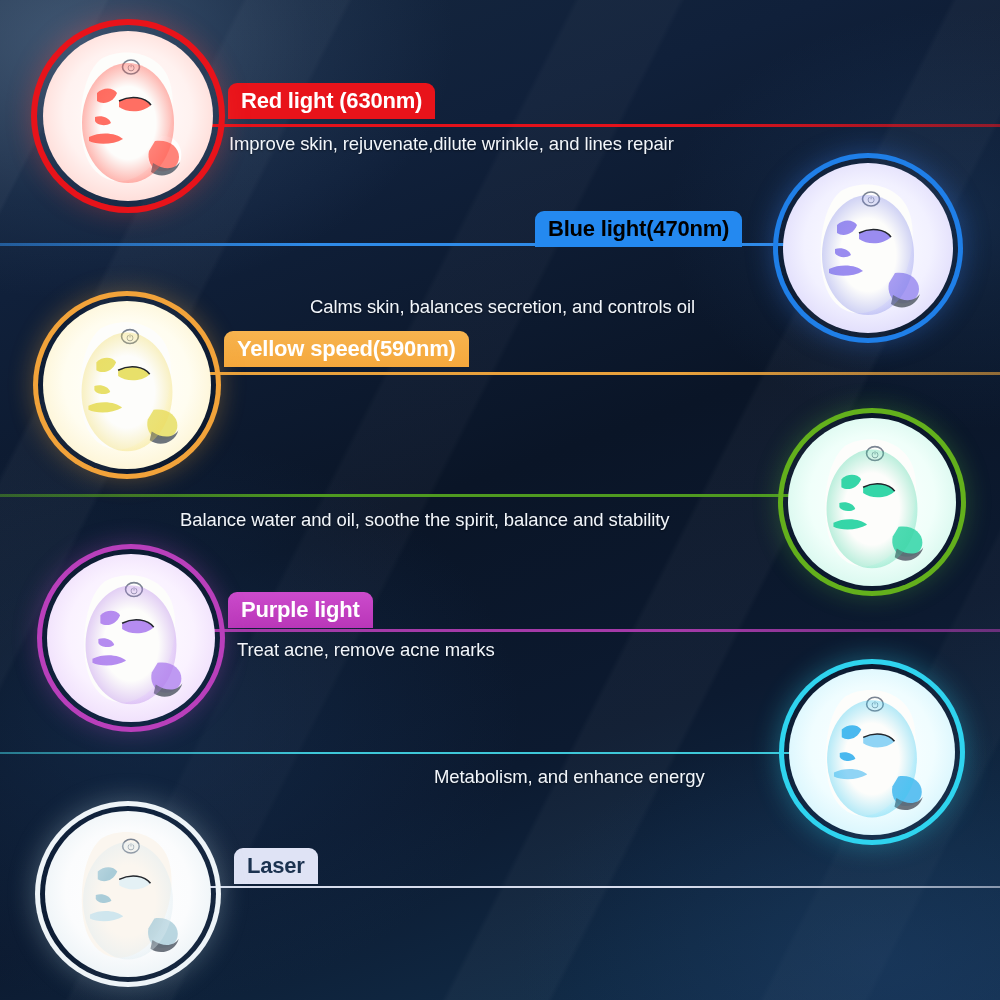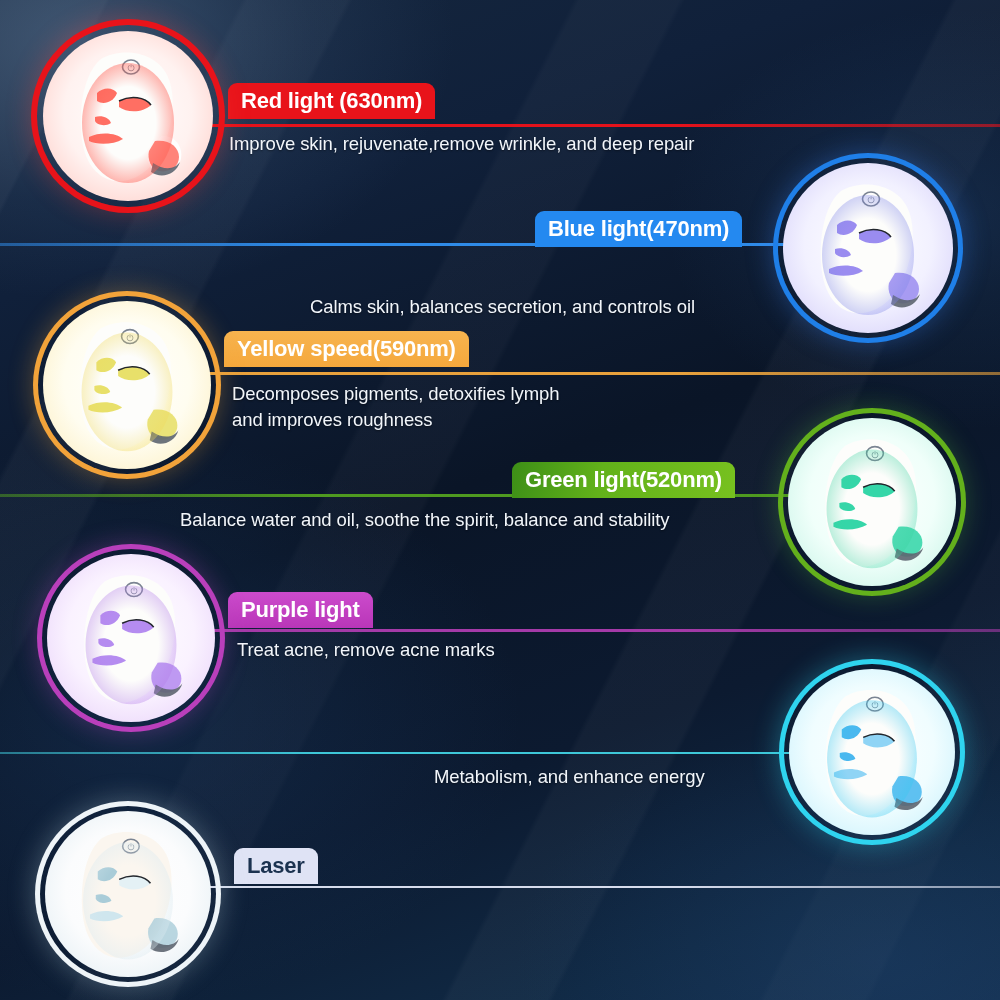--- a/index.html
+++ b/index.html
@@ -56,21 +56,21 @@
   }
   .mask-svg{position:absolute;left:0;top:0;width:100%;height:100%;}
 </style>
 </head>
 <body>
 
 <div id="poster">
 
   <div class="rule" style="left: 160px; top: 124px; right: 0px; background: linear-gradient(90deg, rgb(228, 18, 27) 0%, rgb(228, 18, 27) 62%, rgba(228, 18, 27, 0.6) 100%);"></div>
   <div class="badge" style="left: 228px; top: 83px; background: rgb(232, 19, 26); color: rgb(255, 255, 255);">Red light (630nm)</div>
-  <div class="desc" style="left:229px;top:131px;">Improve skin, rejuvenate,remove wrinkle, and deep repair</div>
+  <div class="desc" style="left:229px;top:131px;">Improve skin, rejuvenate,dilute wrinkle, and lines repair</div>
 
   <div class="circ" style="left:37px;top:25px;width:182px;height:182px;">
     <div class="ring" style="box-shadow:0 0 0 6px #e8131a, 0 0 26px 6px rgba(255,70,60,0.30);"></div>
     <div class="inner" style="inset:6px;background:radial-gradient(circle at 50% 48%, #ffffff 0%, #fff2f0 52%, #ffd9d4 78%, #ffb8ae 100%);">
       <svg class="mask-svg" viewBox="0 0 170 170">
         <defs>
           <radialGradient id="gl-red" cx="50%" cy="50%" r="55%">
             <stop offset="55%" stop-color="#ff5c50" stop-opacity="0"></stop>
             <stop offset="100%" stop-color="#ff5c50" stop-opacity="0.55"></stop>
           </radialGradient>
@@ -87,21 +87,21 @@
           <path d="M76 70 C88 64 102 66 108 74" fill="none" stroke="#22262c" stroke-width="1.6"></path>
           <path d="M52 86 C58 84 66 86 68 92 C62 96 54 94 52 90 Z" fill="#ff6f63"></path>
           <path d="M46 106 C58 100 74 102 80 108 C70 114 54 114 46 110 Z" fill="#ff6f63"></path>
           <ellipse cx="85" cy="92" rx="46" ry="60" fill="url(#gl-red)"></ellipse>
         </g>
       </svg>
     </div>
   </div>
 
   <div class="rule" style="left: 0px; top: 243px; width: 790px; background: linear-gradient(90deg, rgba(47, 139, 232, 0.533) 0%, rgb(47, 139, 232) 40%, rgb(47, 139, 232) 100%);"></div>
-  <div class="badge rt" style="left: 535px; top: 211px; background: rgb(36, 137, 240); color: #ffffff;">Blue light(470nm)</div>
+  <div class="badge rt" style="left: 535px; top: 211px; background: rgb(36, 137, 240); color: #000000;">Blue light(470nm)</div>
   <div class="desc" style="left:310px;top:256px;margin-top:38px;">Calms skin, balances secretion, and controls oil</div>
 
   <div class="circ" style="left:778px;top:158px;width:180px;height:180px;">
     <div class="ring" style="box-shadow:0 0 0 5px #1f7fe8, 0 0 26px 6px rgba(60,130,240,0.34);"></div>
     <div class="inner" style="inset:5px;background:radial-gradient(circle at 50% 48%, #ffffff 0%, #f2f1ff 52%, #ddd9fb 80%, #c6bff6 100%);">
       <svg class="mask-svg" viewBox="0 0 170 170">
         <defs>
           <radialGradient id="gl-blue" cx="50%" cy="50%" r="55%">
             <stop offset="55%" stop-color="#7f86e8" stop-opacity="0"></stop>
             <stop offset="100%" stop-color="#7f86e8" stop-opacity="0.45"></stop>
@@ -119,22 +119,20 @@
           <path d="M52 86 C58 84 66 86 68 92 C62 96 54 94 52 90 Z" fill="#9a8cf0"></path>
           <path d="M46 106 C58 100 74 102 80 108 C70 114 54 114 46 110 Z" fill="#9a8cf0"></path>
           <ellipse cx="85" cy="92" rx="46" ry="60" fill="url(#gl-blue)"></ellipse>
         </g>
       </svg>
     </div>
   </div>
 
   <div class="rule" style="left: 160px; top: 372px; right: 0px; background: linear-gradient(90deg, rgb(232, 161, 60) 0%, rgb(232, 161, 60) 62%, rgba(232, 161, 60, 0.6) 100%);"></div>
   <div class="badge" style="left: 224px; top: 331px; background: linear-gradient(rgb(247, 180, 79) 0%, rgb(245, 168, 60) 100%); color: rgb(255, 255, 255);">Yellow speed(590nm)</div>
-  <div class="desc" style="left:232px;top:381px;">Decomposes pigments, detoxifies lymph
-and improves roughness</div>
 
   <div class="circ" style="left:38px;top:296px;width:178px;height:178px;">
     <div class="ring" style="box-shadow:0 0 0 5px #f2a33a, 0 0 24px 6px rgba(245,170,60,0.30);"></div>
     <div class="inner" style="inset:5px;background:radial-gradient(circle at 50% 48%, #ffffff 0%, #fffdf0 52%, #fdf3cf 80%, #f7e59f 100%);">
       <svg class="mask-svg" viewBox="0 0 170 170">
         <defs>
           <radialGradient id="gl-yel" cx="50%" cy="50%" r="55%">
             <stop offset="55%" stop-color="#f0d95c" stop-opacity="0"></stop>
             <stop offset="100%" stop-color="#f0d95c" stop-opacity="0.45"></stop>
           </radialGradient>
@@ -150,21 +148,20 @@
           <path d="M76 70 C88 64 102 66 108 74" fill="none" stroke="#22262c" stroke-width="1.6"></path>
           <path d="M52 86 C58 84 66 86 68 92 C62 96 54 94 52 90 Z" fill="#e8e06a"></path>
           <path d="M46 106 C58 100 74 102 80 108 C70 114 54 114 46 110 Z" fill="#e8e06a"></path>
           <ellipse cx="85" cy="92" rx="46" ry="60" fill="url(#gl-yel)"></ellipse>
         </g>
       </svg>
     </div>
   </div>
 
   <div class="rule" style="left: 0px; top: 494px; width: 795px; background: linear-gradient(90deg, rgba(79, 154, 32, 0.533) 0%, rgb(79, 154, 32) 40%, rgb(79, 154, 32) 100%);"></div>
-  <div class="badge rt" style="left: 512px; top: 462px; background: linear-gradient(100deg, rgb(61, 143, 23) 0%, rgb(98, 178, 26) 40%, rgb(119, 193, 31) 100%); color: rgb(255, 255, 255);">Green light(520nm)</div>
   <div class="desc" style="left:180px;top:507px;">Balance water and oil, soothe the spirit, balance and stability</div>
 
   <div class="circ" style="left:783px;top:413px;width:178px;height:178px;">
     <div class="ring" style="box-shadow:0 0 0 5px #63b01c, 0 0 24px 6px rgba(90,190,60,0.28);"></div>
     <div class="inner" style="inset:5px;background:radial-gradient(circle at 50% 48%, #ffffff 0%, #f0fffa 52%, #d3f7ec 80%, #aeebd9 100%);">
       <svg class="mask-svg" viewBox="0 0 170 170">
         <defs>
           <radialGradient id="gl-grn" cx="50%" cy="50%" r="55%">
             <stop offset="55%" stop-color="#3ad2a0" stop-opacity="0"></stop>
             <stop offset="100%" stop-color="#3ad2a0" stop-opacity="0.42"></stop>

